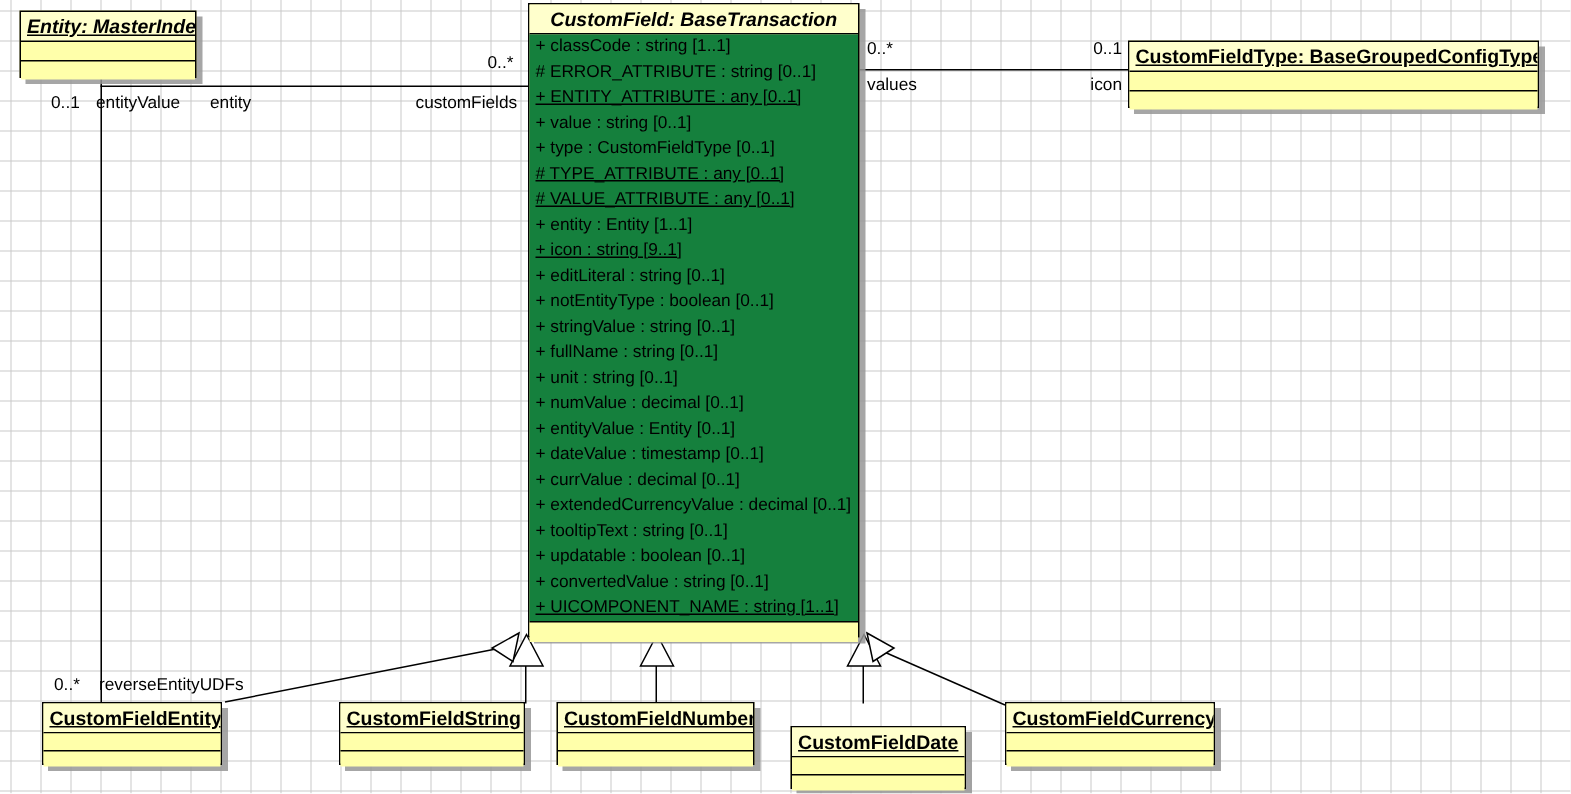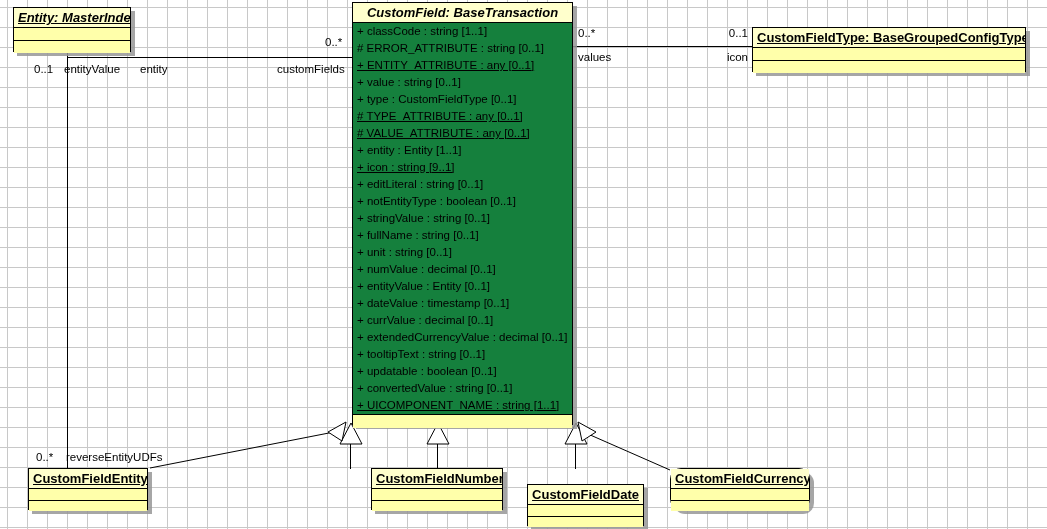--- a/index.html
+++ b/index.html
@@ -214,38 +214,45 @@
   </div>
 
   <div class="uml-class" style="left:28px; top:468px; width:120px; height:42px;">
     <div class="uml-header">
       <span class="tname">CustomFieldEntity</span>
     </div>
     <div class="empty-compartment" style="height:11px;"></div>
     <div class="empty-compartment divided" style="height:11px;"></div>
   </div>
 
+  <div class="uml-class" style="left:226px; top:468px; width:124px; height:42px;">
+    <div class="uml-header">
+      <span class="tname">CustomFieldString</span>
+    </div>
+    <div class="empty-compartment" style="height:11px;"></div>
+    <div class="empty-compartment divided" style="height:11px;"></div>
+  </div>
 
   <div class="uml-class" style="left:371px; top:468px; width:132px; height:42px;">
     <div class="uml-header">
       <span class="tname">CustomFieldNumber</span>
     </div>
     <div class="empty-compartment" style="height:11px;"></div>
     <div class="empty-compartment divided" style="height:11px;"></div>
   </div>
 
   <div class="uml-class" style="left:527px; top:468px; width:117px; height:42px;margin-top:16px;">
     <div class="uml-header">
       <span class="tname">CustomFieldDate</span>
     </div>
     <div class="empty-compartment" style="height:11px;"></div>
     <div class="empty-compartment divided" style="height:11px;"></div>
   </div>
 
-  <div class="uml-class" style="left:670px; top:468px; width:140px; height:42px;border-radius:11px;">
+  <div class="uml-class" style="left:670px; top:468px; width:140px; height:42px;">
     <div class="uml-header">
       <span class="tname">CustomFieldCurrency</span>
     </div>
     <div class="empty-compartment" style="height:11px;"></div>
     <div class="empty-compartment divided" style="height:11px;"></div>
   </div>
 
 </div>
 
 </body></html>

